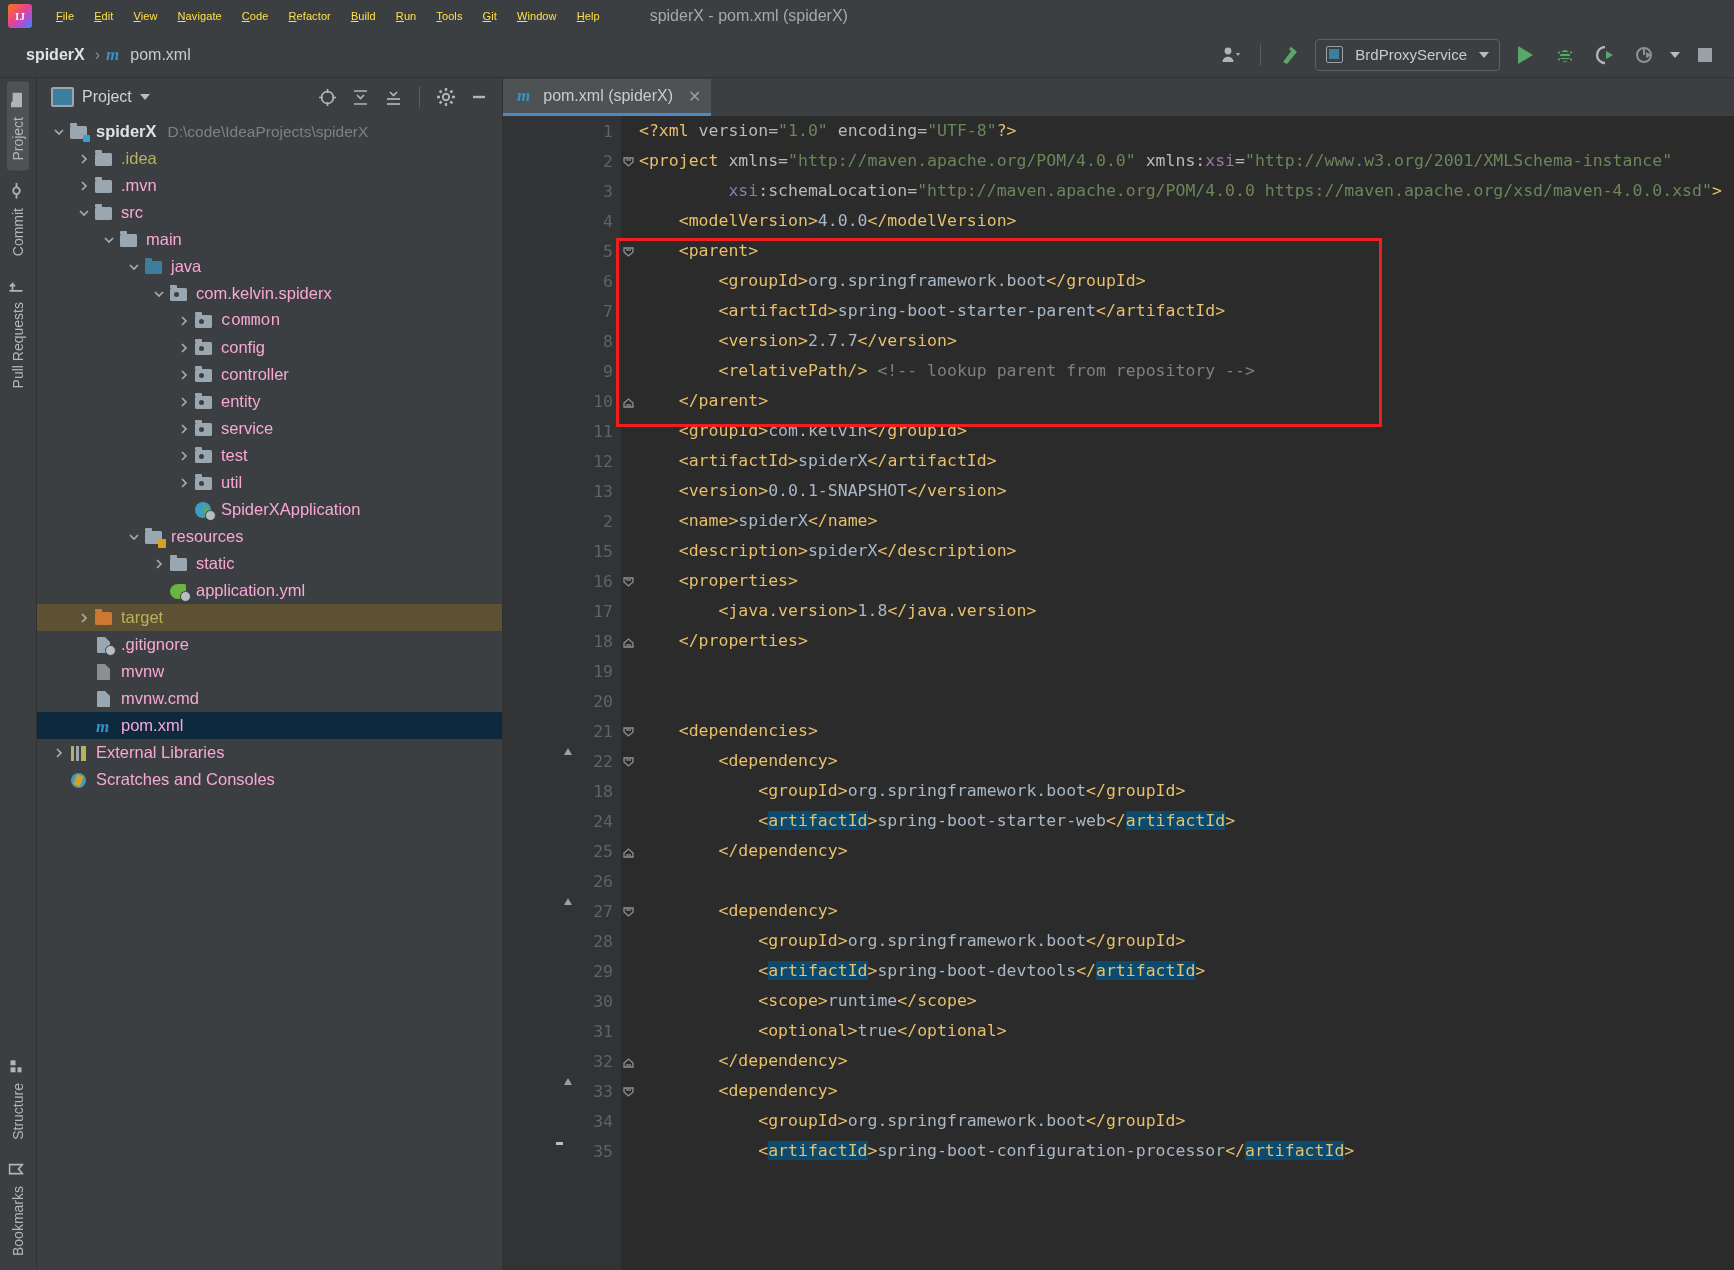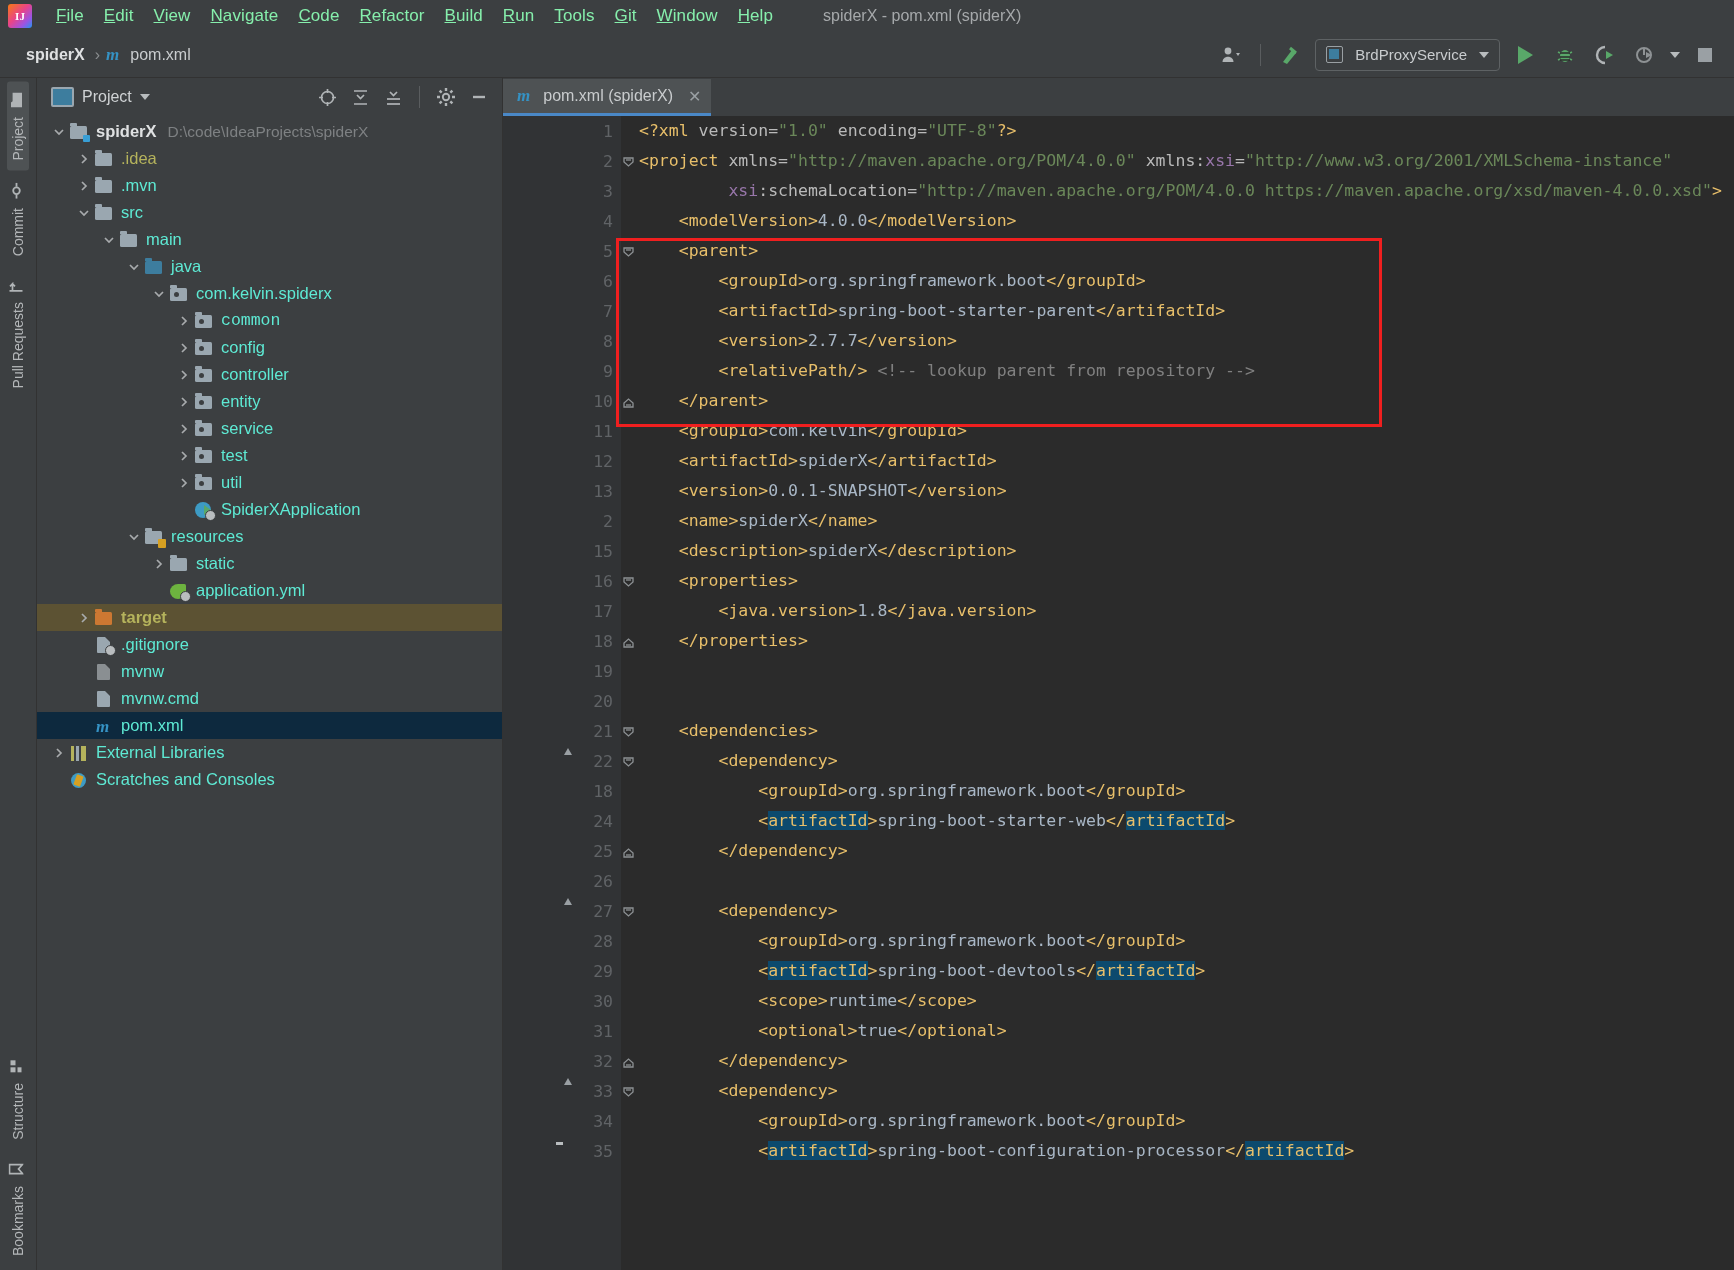--- a/index.html
+++ b/index.html
@@ -9,21 +9,21 @@
     color:#bbbbbb;
     -webkit-font-smoothing:antialiased;
   }
   .app{position:relative;width:1734px;height:1270px;background:#3c3f41;display:flex;flex-direction:column;}
 
   
   .menubar{height:32px;background:#3c3f41;display:flex;align-items:center;padding-left:8px;flex:0 0 32px;position:relative;}
   .app-logo{width:24px;height:24px;margin-right:14px;position:relative;flex:0 0 auto;}
   .app-logo .lg{position:absolute;inset:0;border-radius:3px;background:linear-gradient(135deg,#f97a12 0%,#e8448a 45%,#9d54e3 75%,#2196f3 100%);}
   .app-logo .lgi{position:absolute;left:6px;top:4px;width:12px;height:16px;color:#fff;font:700 11px "Liberation Serif",serif;text-align:center;line-height:16px;}
-  .menubar-item{font-size:17px;color:#86efac;padding:2px 10px;cursor:default;letter-spacing:.1px;}
+  .menubar-item{font-size:11px;color:#fde047;padding:2px 10px;cursor:default;letter-spacing:.1px;}
   .menubar-item .mn{text-decoration:underline;}
   .win-title{margin-left:40px;font-size:16px;color:#a6a9ab;}
 
   
   .navbar{height:45px;background:#3c3f41;display:flex;align-items:center;flex:0 0 45px;border-bottom:1px solid #323232;position:relative;}
   .crumbs{display:flex;align-items:center;padding-left:22px;gap:2px;}
   .crumb{font-size:16px;color:#c9ccce;padding:2px 4px;}
   .crumb.bold{font-weight:bold;color:#dfe1e2;}
   .crumb-sep{color:#8a8d8f;font-size:16px;padding:0 4px;}
   .m-icon{color:#3592c4;font:italic 700 17px "Liberation Serif",serif;padding-right:5px;}
@@ -49,24 +49,24 @@
 
   
   .project{width:465px;background:#3c3f41;display:flex;flex-direction:column;flex:0 0 465px;border-right:1px solid #323232;min-width:0;}
   .project-head{height:38px;display:flex;align-items:center;padding:0 6px 0 14px;gap:8px;flex:0 0 38px;}
   .ph-title{font-size:16px;color:#cfd2d4;}
   .ph-icons{margin-left:auto;display:flex;align-items:center;gap:11px;padding-right:6px;}
   .ph-ic{width:22px;height:22px;display:flex;align-items:center;justify-content:center;color:#b0b4b6;}
   .tree{flex:1 1 auto;overflow:hidden;padding-top:2px;font-size:16.5px;}
   .row{display:flex;align-items:center;height:27px;padding-left:12px;white-space:nowrap;cursor:default;}
   .row.sel{background:#0d293e;}
-  .row.target-hl{background:#5c5233;font-weight:bold;}
+  .row.target-hl{background:#5c5233;}
   .arrow{width:20px;flex:0 0 20px;display:flex;align-items:center;justify-content:center;color:#a8abad;font-size:13px;}
   .arrow.none{visibility:hidden;}
-  .lbl{color:#5eead4;padding-left:7px;}
+  .lbl{color:#f9a8d4;padding-left:7px;}
   .lbl.b{font-weight:bold;color:#dfe1e2;}
   .lbl.y{color:#b5b35c;}
   .path{color:#7e8183;padding-left:11px;font-size:15.5px;}
   .ico{width:20px;height:18px;flex:0 0 20px;position:relative;}
 
   
   .fld{position:absolute;left:1px;top:3px;width:17px;height:13px;background:#9aa7b0;border-radius:1.5px;}
   .fld::before{content:"";position:absolute;left:0;top:-3px;width:7px;height:3px;background:#9aa7b0;border-radius:1px 1px 0 0;}
   .fld.blue{background:#3d7d9e;}
   .fld.blue::before{background:#3d7d9e;}

